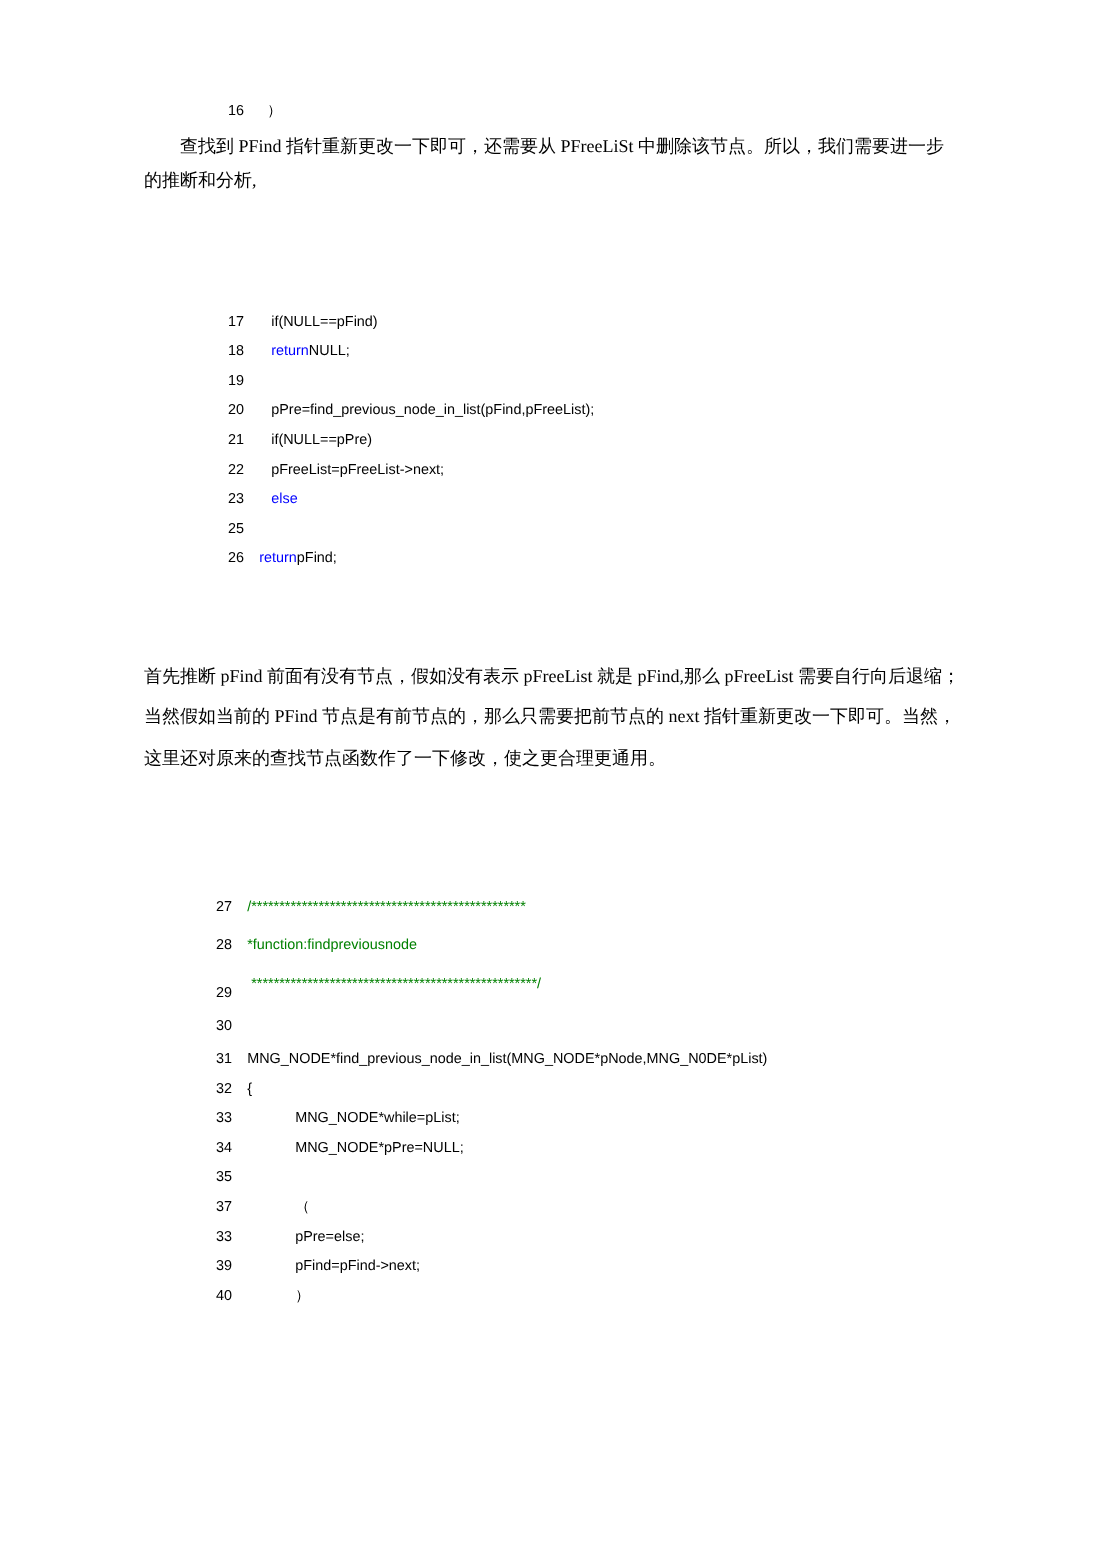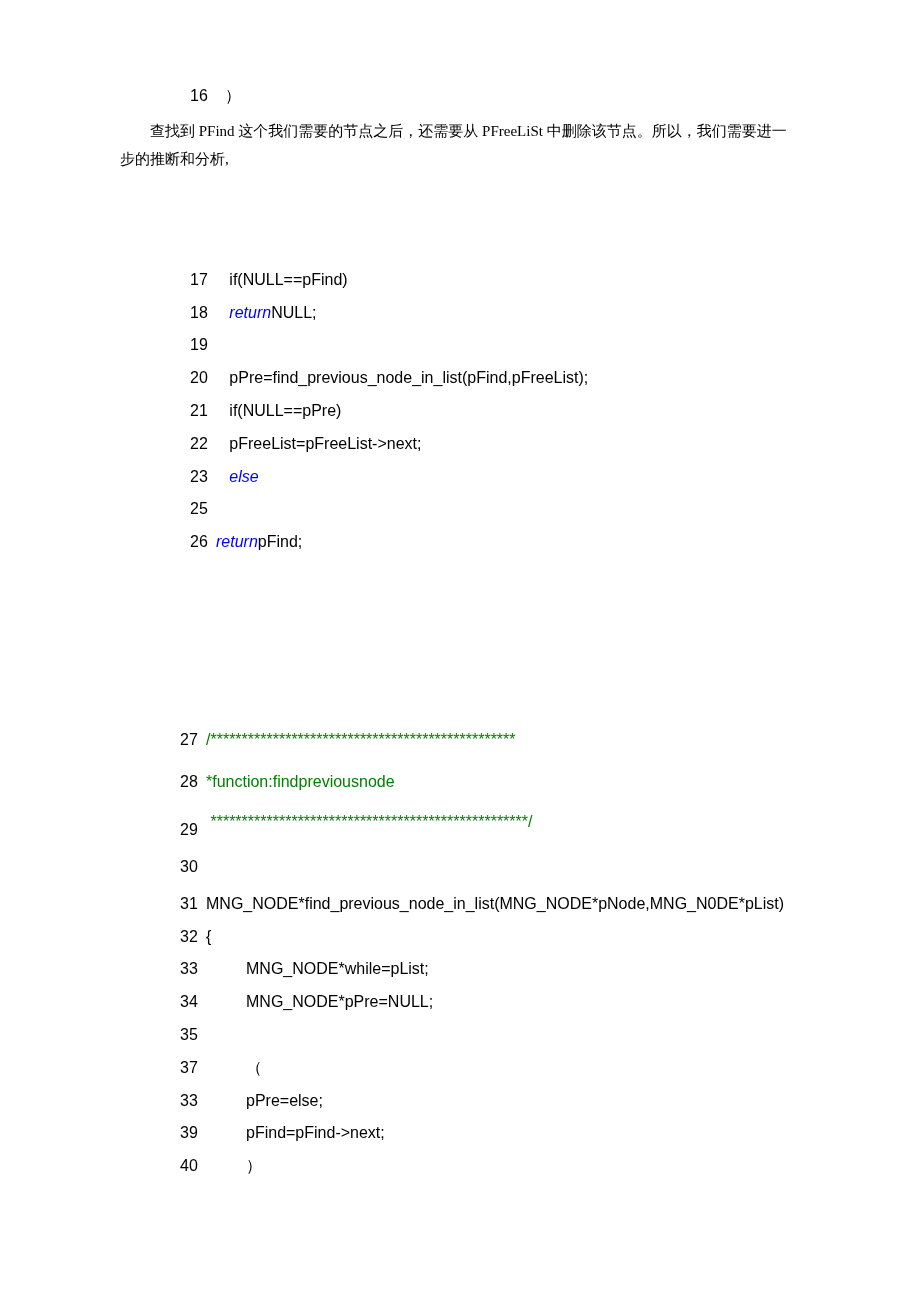--- a/index.html
+++ b/index.html
@@ -10,31 +10,31 @@
     color: #000;
     width: 920px;
   }
   .page {
     padding: 80px 120px 200px 120px;
     box-sizing: border-box;
     line-height: 1.5;
   }
   .code-line {
     font-family: Arial, "Microsoft YaHei", sans-serif;
-    font-size: 16px;
+    font-size: 12px;
     white-space: pre;
     line-height: 2.05;
     color: #000;
   }
   .code-line .ln {
     display: inline-block;
     min-width: 26px;
     text-align: left;
   }
-  .kw-blue { color: #0000ff; font-style: italic; }
+  .kw-blue { color: #0000ff; }
   .kw-green { color: #008000; }
   .prose {
     font-family: "SimSun", "Songti SC", serif;
     font-size: 15px;
     line-height: 1.9;
     margin: 0;
   }
   .indent-first {
     text-indent: 2em;
   }
@@ -50,38 +50,39 @@
 <body>
 
 <div class="page">
 
   <div class="block">
     <div class="code-line"><span class="ln">16</span>  <span>）</span></div>
   </div>
 
   <div class="gap-sm"></div>
 
-  <p class="prose indent-first">查找到 PFind 这个我们需要的节点之后，还需要从 PFreeLiSt 中删除该节点。所以，我们需要进一步的推断和分析,</p>
+  <p class="prose indent-first">查找到 PFind 指针重新更改一下即可，还需要从 PFreeLiSt 中删除该节点。所以，我们需要进一步的推断和分析,</p>
 
   <div class="gap-xl"></div>
 
   <div class="block">
     <div class="code-line"><span class="ln">17</span>   <span>if(NULL==pFind)</span></div>
     <div class="code-line"><span class="ln">18</span>   <span class="kw-blue">return</span><span>NULL;</span></div>
     <div class="code-line"><span class="ln">19</span></div>
     <div class="code-line"><span class="ln">20</span>   <span>pPre=find_previous_node_in_list(pFind,pFreeList);</span></div>
     <div class="code-line"><span class="ln">21</span>   <span>if(NULL==pPre)</span></div>
     <div class="code-line"><span class="ln">22</span>   <span>pFreeList=pFreeList-&gt;next;</span></div>
     <div class="code-line"><span class="ln">23</span>   <span class="kw-blue">else</span></div>
     <div class="code-line"><span class="ln">25</span></div>
     <div class="code-line"><span class="ln">26</span><span class="kw-blue">return</span><span>pFind;</span></div>
   </div>
 
   <div class="gap-lg"></div>
 
+  <p class="prose" style="line-height:2.3;">首先推断 pFind 前面有没有节点，假如没有表示 pFreeList 就是 pFind,那么 pFreeList 需要自行向后退缩；当然假如当前的 PFind 节点是有前节点的，那么只需要把前节点的 next 指针重新更改一下即可。当然，这里还对原来的查找节点函数作了一下修改，使之更合理更通用。</p>
 
   <div class="gap-xl"></div>
 
   <div class="block2">
     <div class="code-line" style="line-height:2.6;"><span class="ln">27</span><span class="kw-green">/*************************************************</span></div>
     <div class="code-line" style="line-height:2.6;"><span class="ln">28</span><span class="kw-green">*function:findpreviousnode</span></div>
     <div class="code-line" style="line-height:2.0;margin-top:12px;"><span class="ln" style="vertical-align:bottom;">29</span> <span class="kw-green" style="display:inline-block; vertical-align:top; margin-top:-8px;">***************************************************/</span></div>
     <div class="code-line" style="line-height:2.6;"><span class="ln">30</span></div>
     <div class="code-line"><span class="ln">31</span><span>MNG_NODE*find_previous_node_in_list(MNG_NODE*pNode,MNG_N0DE*pList)</span></div>
     <div class="code-line"><span class="ln">32</span><span>{</span></div>

